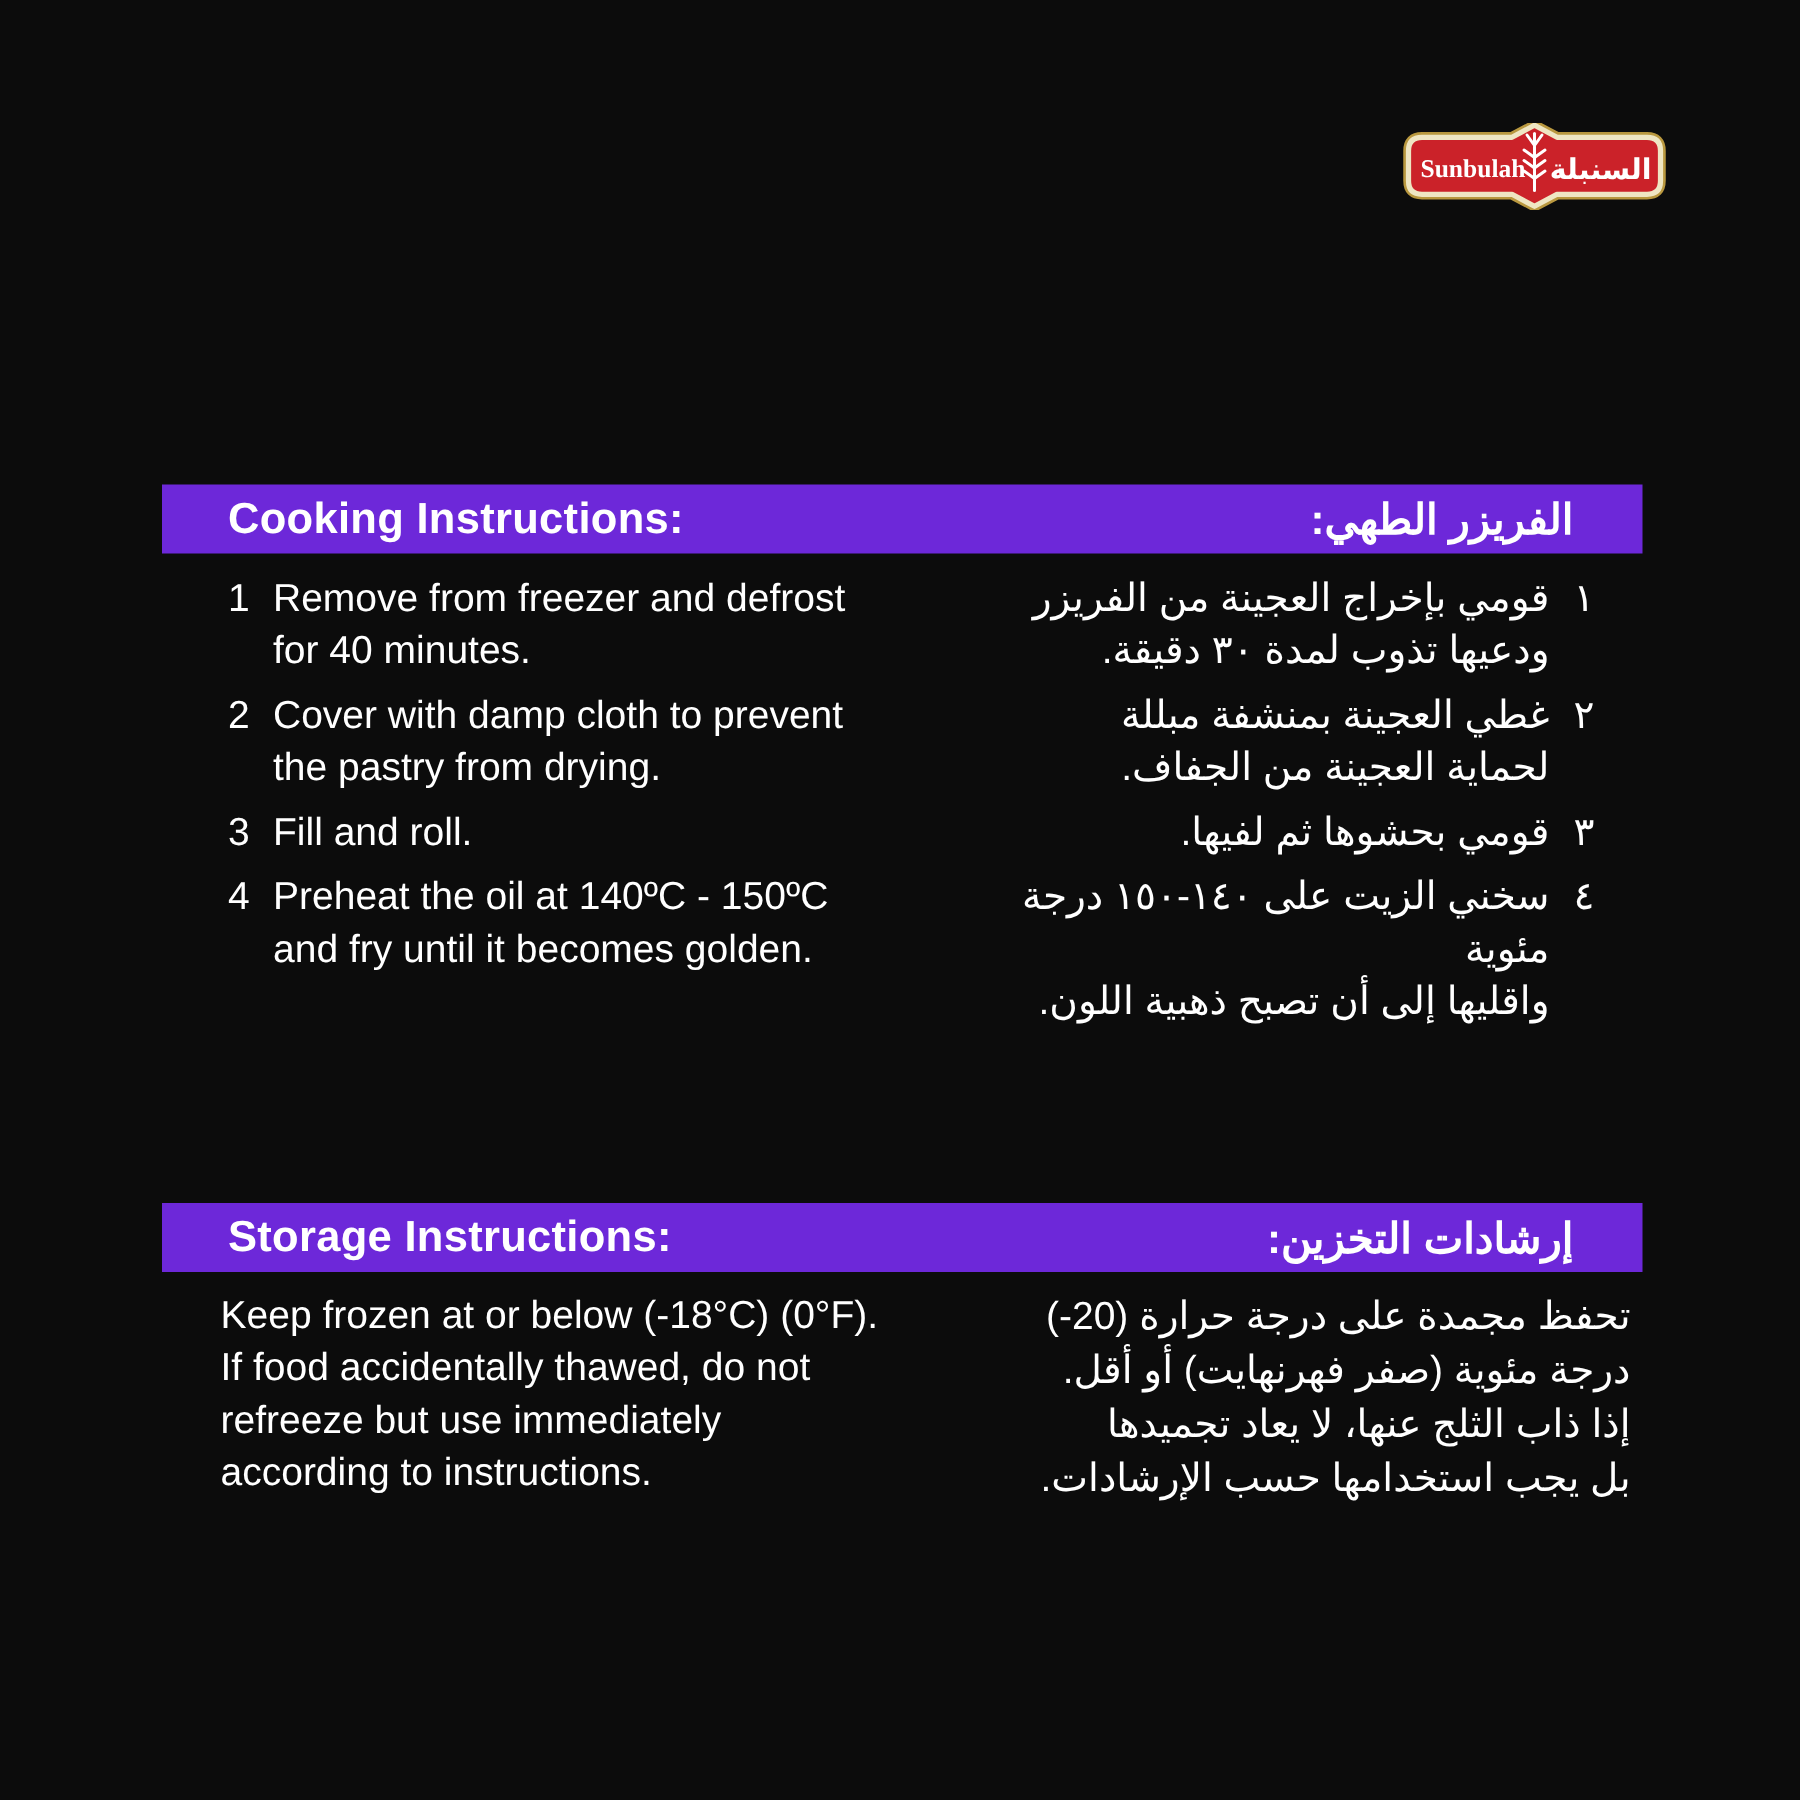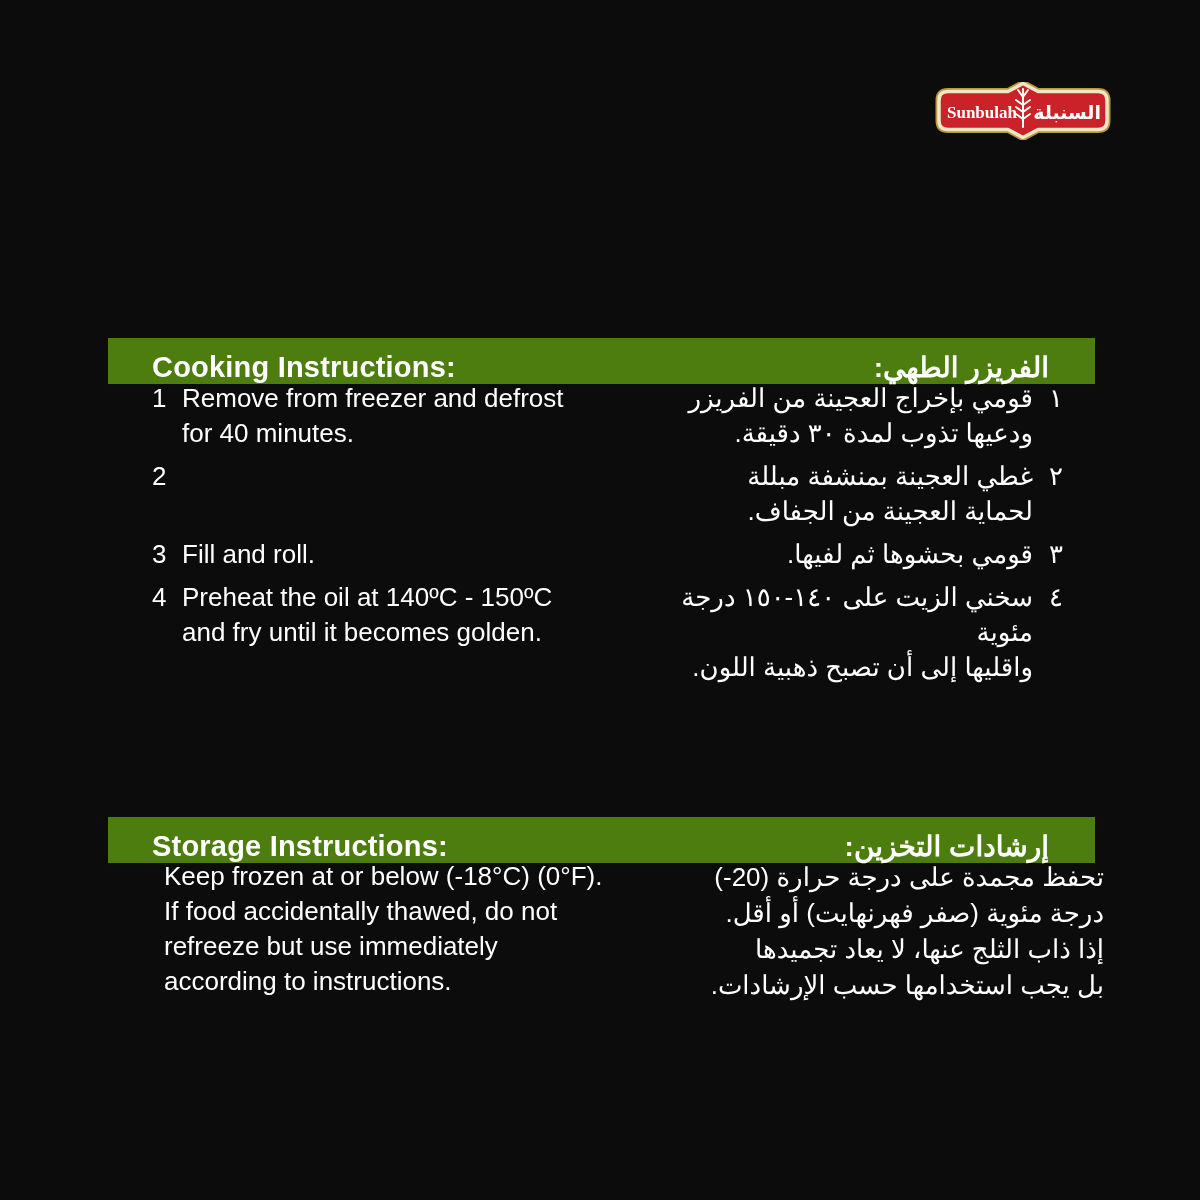--- a/index.html
+++ b/index.html
@@ -5,38 +5,38 @@
   html,body{margin:0;padding:0;}
   body{
     width:1200px;height:1200px;position:relative;overflow:hidden;
     background:#0c0c0c;
     font-family:"Liberation Sans", sans-serif;
     color:#ffffff;
   }
   .logo-wrap{position:absolute;left:933px;top:82px;width:180px;height:58px;}
   .section-bar{
     position:absolute;left:108px;width:987px;height:46px;
-    background:#4d7c0f;
-    display:flex;justify-content:space-between;align-items:flex-end;
-    padding:0 46px 0 44px;box-sizing:border-box;margin-top:15px;
+    background:#6d28d9;
+    display:flex;justify-content:space-between;align-items:center;
+    padding:0 46px 0 44px;box-sizing:border-box;
   }
   .bar-cooking{top:323px;}
   .bar-storage{top:802px;gap:32px;}
   .bar-title-en{font-size:29px;font-weight:bold;letter-spacing:.2px;}
   .bar-title-ar{font-size:28px;font-weight:bold;direction:rtl;}
   .list{position:absolute;left:152px;top:381px;width:911px;}
   .row{display:flex;justify-content:space-between;margin-bottom:8px;}
   .en-item{display:flex;width:470px;font-size:26px;line-height:35px;}
   .en-num{flex:none;width:30px;}
   .en-text{white-space:pre-line;}
   .ar-item{display:flex;width:432px;direction:rtl;font-size:26px;line-height:35px;}
   .ar-num{flex:none;width:30px;text-align:right;direction:ltr;}
   .ar-text{flex:1;white-space:pre-line;text-align:right;}
   .storage-body{
-    position:absolute;left:164px;top:859px;width:940px;
+    position:absolute;left:147px;top:859px;width:940px;
     display:flex;justify-content:space-between;
   }
   .storage-en{width:480px;font-size:26px;line-height:35px;white-space:pre-line;}
   .storage-ar{width:450px;font-size:26px;line-height:36px;white-space:pre-line;direction:rtl;text-align:right;}
 </style>
 </head>
 <body>
 
 <div class="logo-wrap">
   <svg width="180" height="58" viewBox="0 0 180 58">
@@ -73,20 +73,22 @@
     </div>
     <div class="ar-item">
       <span class="ar-num">١</span>
       <span class="ar-text">قومي بإخراج العجينة من الفريزر
 ودعيها تذوب لمدة ٣٠ دقيقة.</span>
     </div>
   </div>
   <div class="row">
     <div class="en-item">
       <span class="en-num">2</span>
+      <span class="en-text">Cover with damp cloth to prevent
+the pastry from drying.</span>
     </div>
     <div class="ar-item">
       <span class="ar-num">٢</span>
       <span class="ar-text">غطي العجينة بمنشفة مبللة
 لحماية العجينة من الجفاف.</span>
     </div>
   </div>
   <div class="row">
     <div class="en-item">
       <span class="en-num">3</span>

